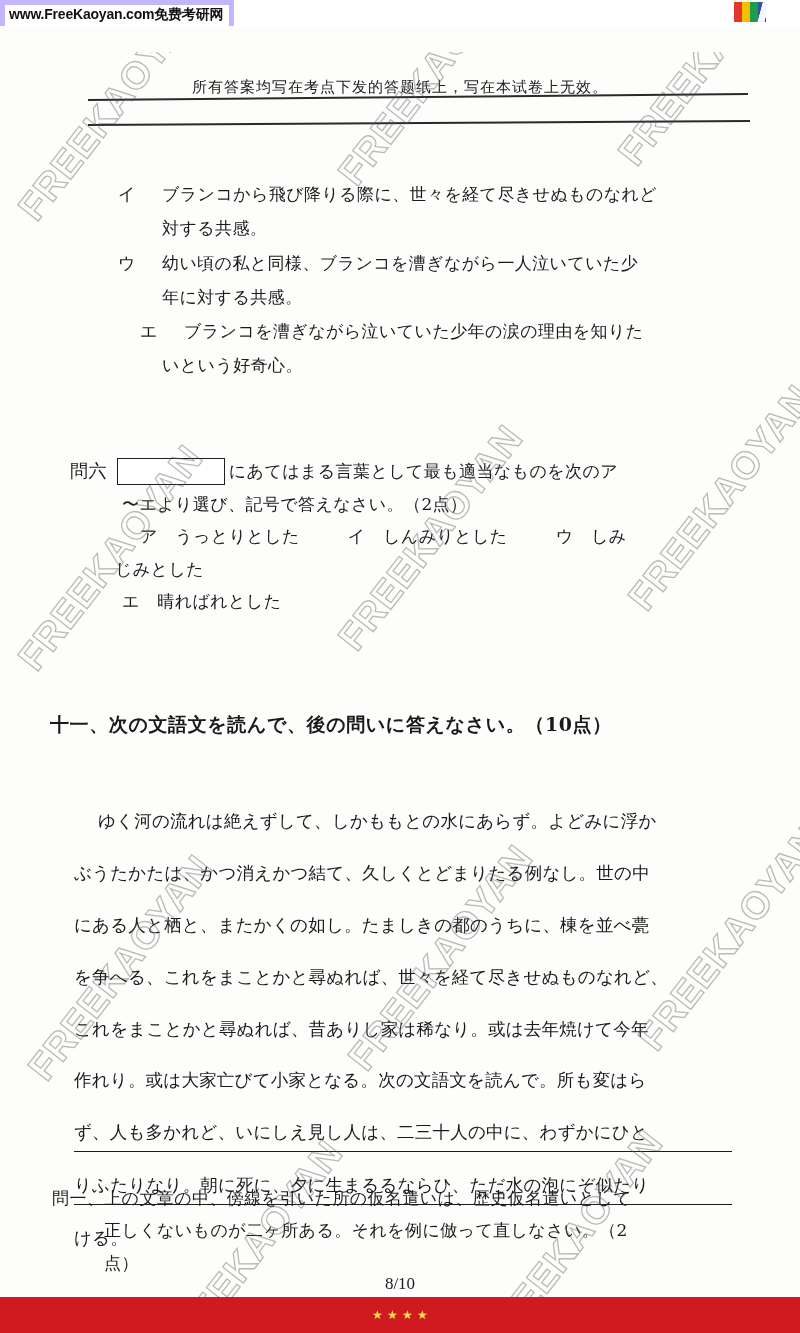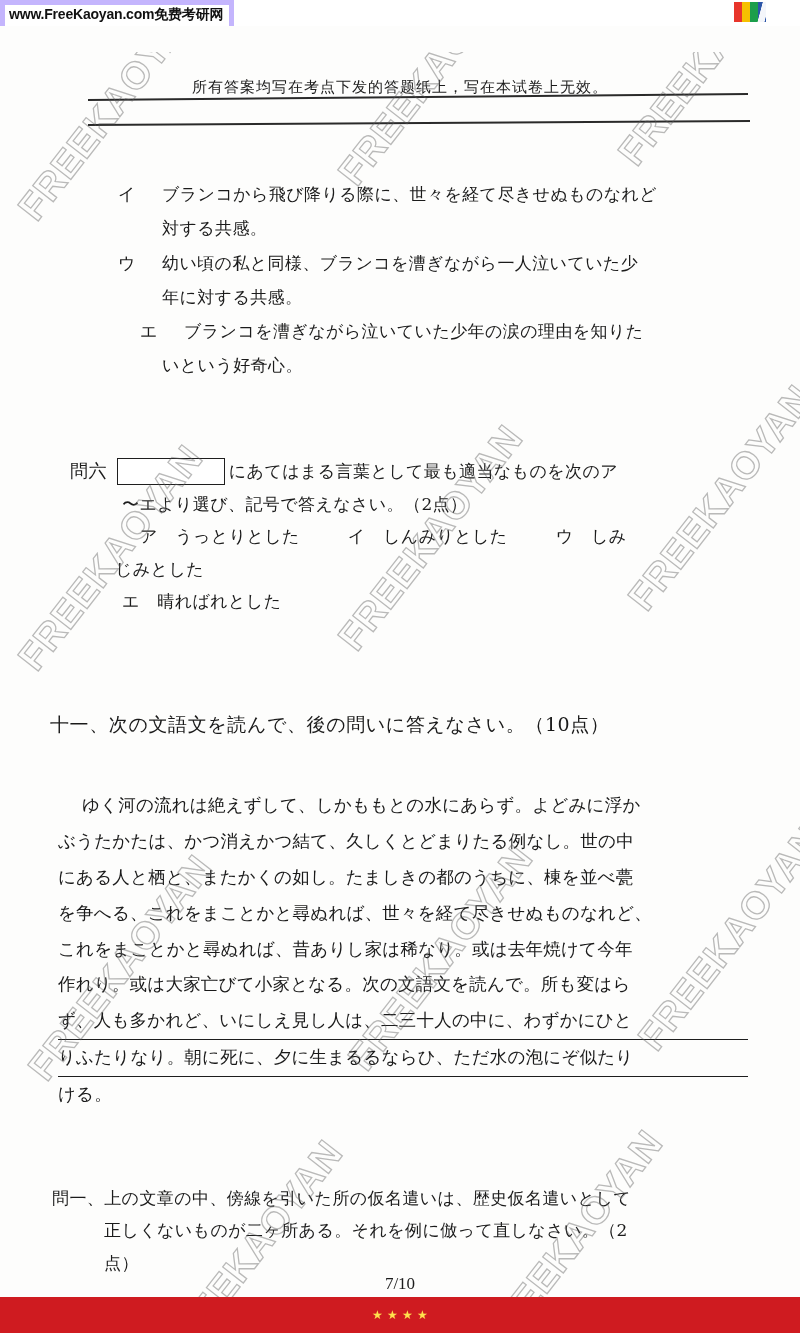--- a/index.html
+++ b/index.html
@@ -160,36 +160,36 @@
   .opt { margin-right: 48px; white-space: nowrap; }
   .q6-line4 { padding-left: 45px; }
   .q6-line5 { padding-left: 52px; }
 
   .section-head {
     position: absolute;
     top: 686px;
     left: 50px;
     font-family: "DejaVu Serif", serif;
     font-size: 19px;
-    font-weight: normal;
+    font-weight: bold;
     letter-spacing: 0.6px;
   }
 
   .passage {
     position: absolute;
     top: 762px;
     left: 58px;
     width: 690px;
     font-family: "DejaVu Serif", serif;
     font-size: 17.5px;
     line-height: 2.05;
     letter-spacing: 0.2px;
     text-align: justify;
   }
-  .passage p { margin: 0; text-indent: 24px; }
+  .passage p { margin: 16px; text-indent: 24px; }
   .u-line { border-bottom: 1.4px solid #1d1d1d; }
 
   .q1 {
     position: absolute;
     top: 1156px;
     left: 52px;
     width: 700px;
   }
   .q1-l1 { }
   .q1-l2 { padding-left: 52px; }
@@ -335,21 +335,21 @@
     <p style="text-indent:0" class="u-line">りふたりなり。朝に死に、夕に生まるるならひ、ただ水の泡にぞ似たり</p>
     <p style="text-indent:0">ける。</p>
   </div>
 
   <div class="q1 jp">
     <div class="q1-l1">問一、上の文章の中、傍線を引いた所の仮名遣いは、歴史仮名遣いとして</div>
     <div class="q1-l2">正しくないものが二ヶ所ある。それを例に倣って直しなさい。（2</div>
     <div class="q1-l3">点）</div>
   </div>
 
-  <div class="page-num">7/10</div>
+  <div class="page-num">8/10</div>
 
   <div class="wm-layer" id="wm-layer">
       <div class="wm" style="left: 10px; top: 150px; transform: rotate(-52deg);">FREEKAOYAN</div>
       <div class="wm" style="left: 330px; top: 115px; transform: rotate(-52deg);">FREEKAOYAN</div>
       <div class="wm" style="left: 610px; top: 95px; transform: rotate(-52deg);">FREEKAOYAN</div>
       <div class="wm" style="left: 10px; top: 600px; transform: rotate(-52deg);">FREEKAOYAN</div>
       <div class="wm" style="left: 330px; top: 580px; transform: rotate(-52deg);">FREEKAOYAN</div>
       <div class="wm" style="left: 620px; top: 540px; transform: rotate(-52deg);">FREEKAOYAN</div>
       <div class="wm" style="left: 20px; top: 1010px; transform: rotate(-52deg);">FREEKAOYAN</div>
       <div class="wm" style="left: 340px; top: 1000px; transform: rotate(-52deg);">FREEKAOYAN</div>

